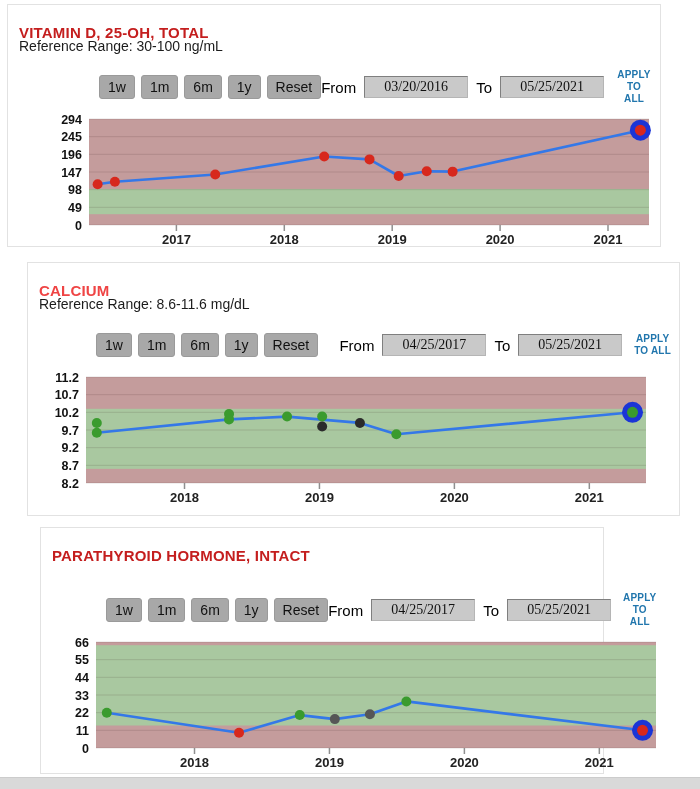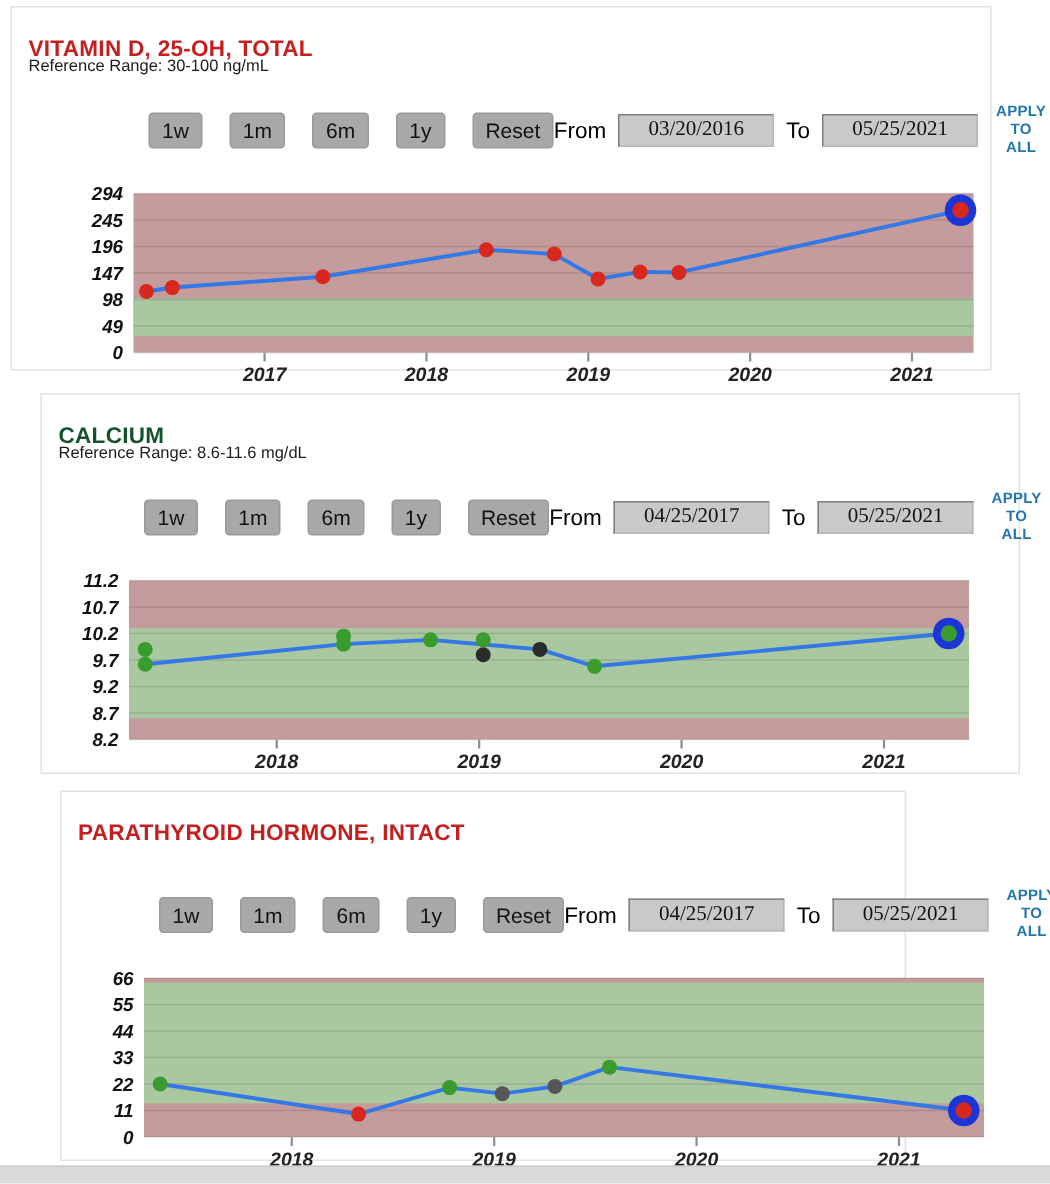--- a/index.html
+++ b/index.html
@@ -15,46 +15,46 @@
   .panel--0{left:7px;top:4px;width:654px;height:243px;}
   .panel--1{left:27px;top:262px;width:653px;height:254px;}
   .panel--2{left:40px;top:527px;width:564px;height:247px;padding-left:45px;}
 
   .panel-title{
     position:absolute;left:11px;top:7px;
     font-size:15px;font-weight:bold;letter-spacing:.2px;
   }
   .ref-range{
     position:absolute;left:11px;top:33px;
-    font-size:11px;color:#1c1c1c;
+    font-size:14px;color:#1c1c1c;
   }
   .controls{
     position:absolute;top:69px;left:10px;right:8px;
     display:flex;align-items:center;height:26px;
   }
-  .btn-row{display:flex;gap:18px;align-items:center;}
+  .btn-row{display:flex;gap:6px;align-items:center;}
   .tbtn{
     background:#a8a8a8;border:1px solid #9a9a9a;border-radius:3px;
     color:#111;font-size:14px;line-height:1;padding:4px 8px;
     font-family:"Liberation Sans", sans-serif;cursor:pointer;
   }
   .date-cluster{margin-left:auto;display:flex;align-items:center;gap:8px;}
   .fromto-label{font-size:15px;color:#000000;}
   .date-input{
     width:104px;height:22px;background:#c9c9c9;
     border:1px solid #7f7f7f;border-right-color:#b5b5b5;border-bottom-color:#b5b5b5;
     text-align:center;font-size:14px;color:#111;
     font-family:Liberation Serif, serif;box-sizing:border-box;
   }
   .apply-link{
     font-size:10px;font-weight:bold;line-height:1.2;
     text-align:center;text-decoration:none;letter-spacing:.2px;
     margin-left:4px;cursor:pointer;display:block;
   }
-  .chart-holder{position:absolute;left:0;top:116px;font-style:italic;}
+  .chart-holder{position:absolute;left:0;top:106px;}
   .footer-bar{
     position:absolute;left:0;top:777px;width:700px;height:12px;
     background:#d9d9d9;border-top:1px solid #cccccc;
   }
 </style>
 </head>
 <body>
 
 <section class="panel panel--0">
   <h2 class="panel-title" style="color: rgb(196, 30, 30);">VITAMIN D, 25-OH, TOTAL</h2>
@@ -113,21 +113,21 @@
         <circle cx="361.5394990365961" cy="48.38095238095238" r="5" fill="#d7281d"></circle>
         <circle cx="390.67244701347244" cy="64.96598639455783" r="5" fill="#d7281d"></circle>
         <circle cx="418.72639691713204" cy="60.27891156462585" r="5" fill="#d7281d"></circle>
         <circle cx="444.6223506743582" cy="60.63945578231292" r="5" fill="#d7281d"></circle>
         <circle cx="632.3680154142415" cy="19.176870748299322" r="10.5" fill="#1b35d6"></circle>
         <circle cx="632.3680154142415" cy="19.176870748299322" r="5.5" fill="#d7281d"></circle>
       </svg></div>
 </section>
 
 <section class="panel panel--1">
-  <h2 class="panel-title" style="color: #14532d; text-align: center;">CALCIUM</h2>
+  <h2 class="panel-title" style="color: #ef4444; text-align: center;">CALCIUM</h2>
   <div class="ref-range">Reference Range: 8.6-11.6 mg/dL</div>
   <div class="controls">
     <div class="btn-row" style="margin-left: 58px;">
         <button class="tbtn">1w</button>
         <button class="tbtn">1m</button>
         <button class="tbtn">6m</button>
         <button class="tbtn">1y</button>
         <button class="tbtn">Reset</button>
       </div>
     <div class="date-cluster">

